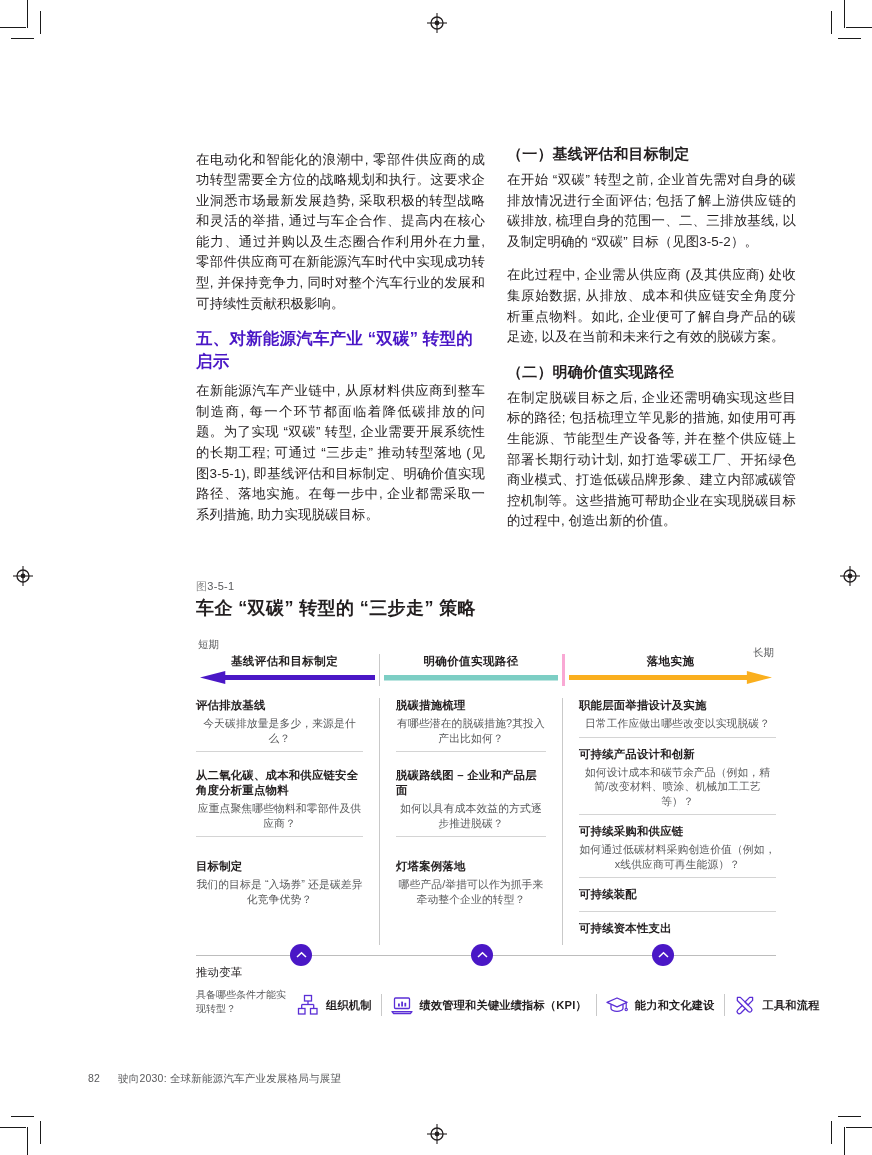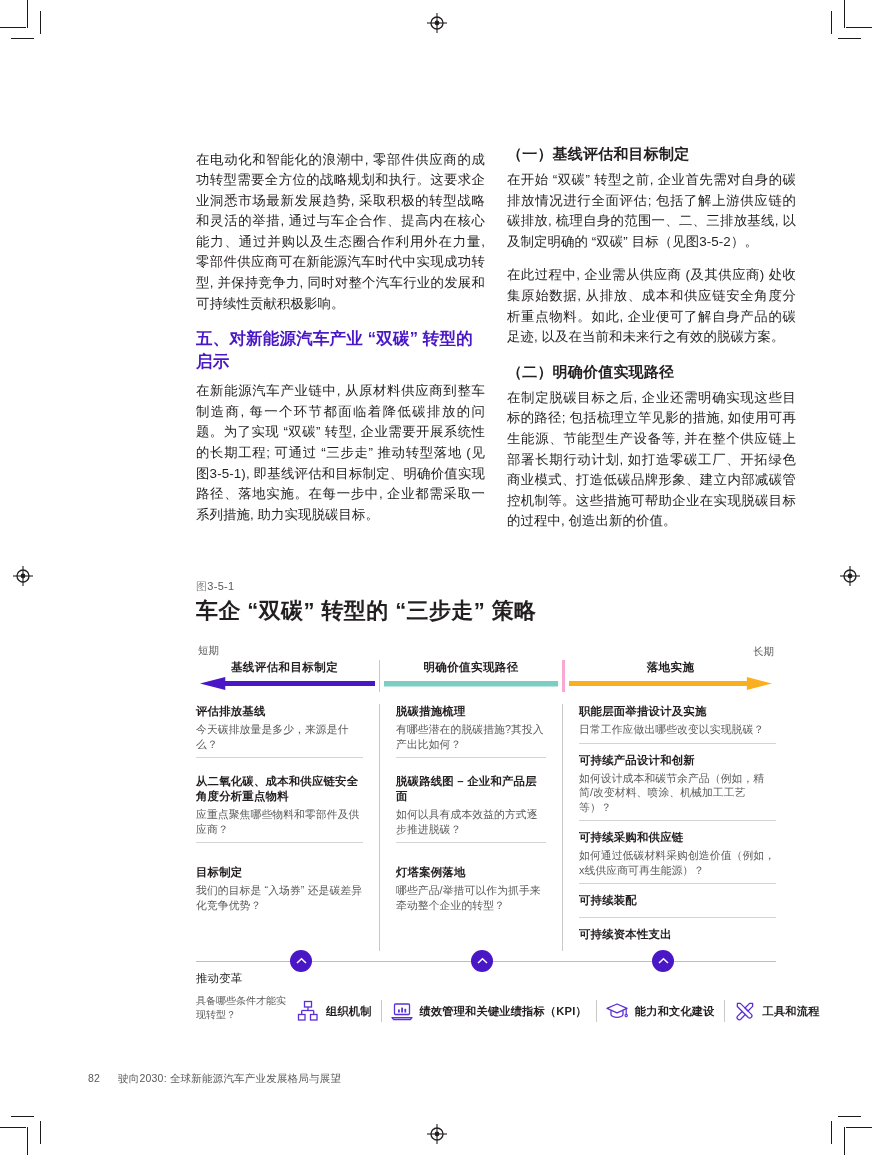--- a/index.html
+++ b/index.html
@@ -70,36 +70,36 @@
   
   .figure { margin-top: 34px; width: 580px; }
   .fig-num {
     font-size: 11px;
     color: #58595b;
     margin-bottom: 2px;
     letter-spacing: .3px;
   }
   .fig-num .gray { color: #8c8c8c; }
   .fig-title {
-    font-size: 22px;
+    font-size: 18px;
     font-weight: bold;
     color: #231f20;
     letter-spacing: .4px;
     margin-bottom: 18px;
   }
 
   
   .endpoints {
     position: relative;
     height: 14px;
     font-size: 10.5px;
     color: #58595b;
   }
   .endpoints .short { position: absolute; left: 2px; top: 0; }
-  .endpoints .long { position: absolute; right: 2px; top: 1px; }
+  .endpoints .long { position: absolute; right: 2px; top: 8px; }
 
   
   .bands {
     display: flex;
     margin-top: 2px;
   }
   .band {
     position: relative;
     box-sizing: border-box;
   }
@@ -133,20 +133,21 @@
     color: #231f20;
     line-height: 15px;
     letter-spacing: .2px;
     margin-bottom: 3px;
   }
   .item-desc {
     font-size: 10.8px;
     color: #58595b;
     line-height: 14.6px;
     letter-spacing: .1px;
+    text-align: center;
   }
 
   
   .enablers { margin-top: 10px; position: relative; }
   .enabler-rule {
     position: relative;
     height: 1px;
     background: #bdbdbd;
     margin-bottom: 0;
   }

